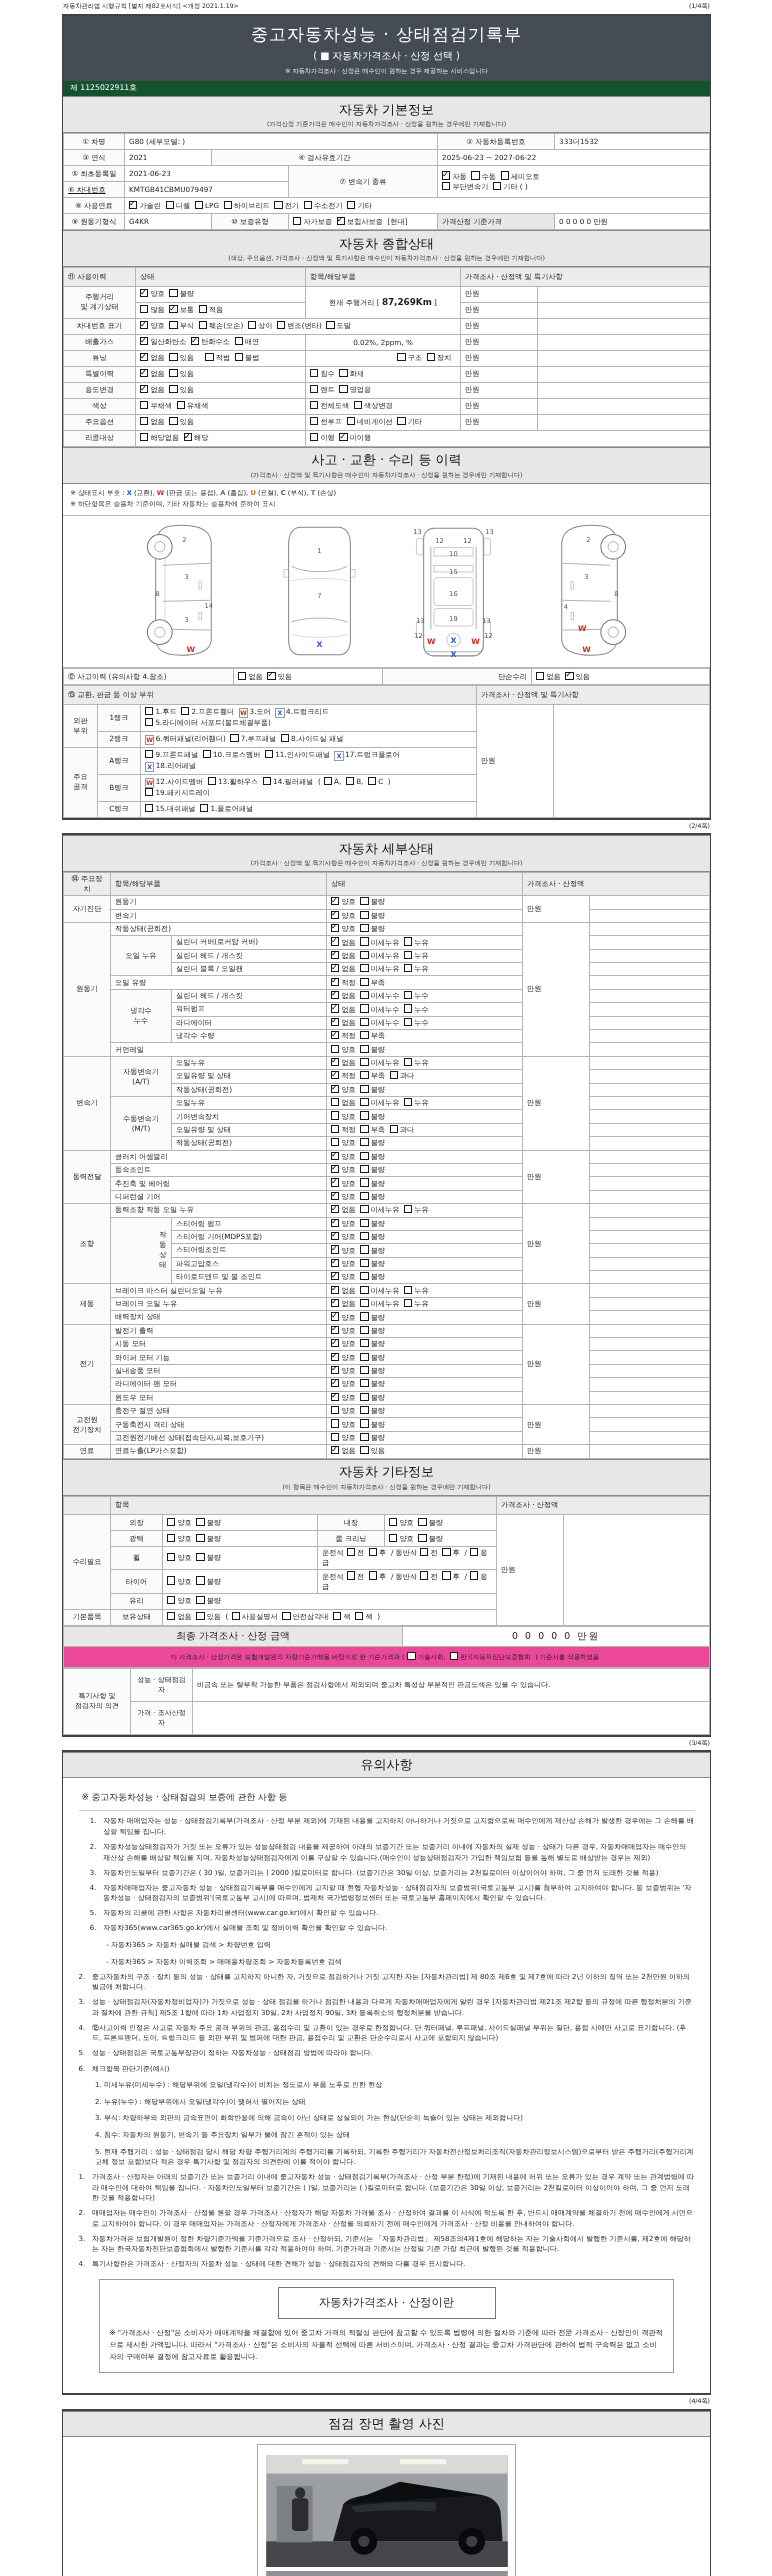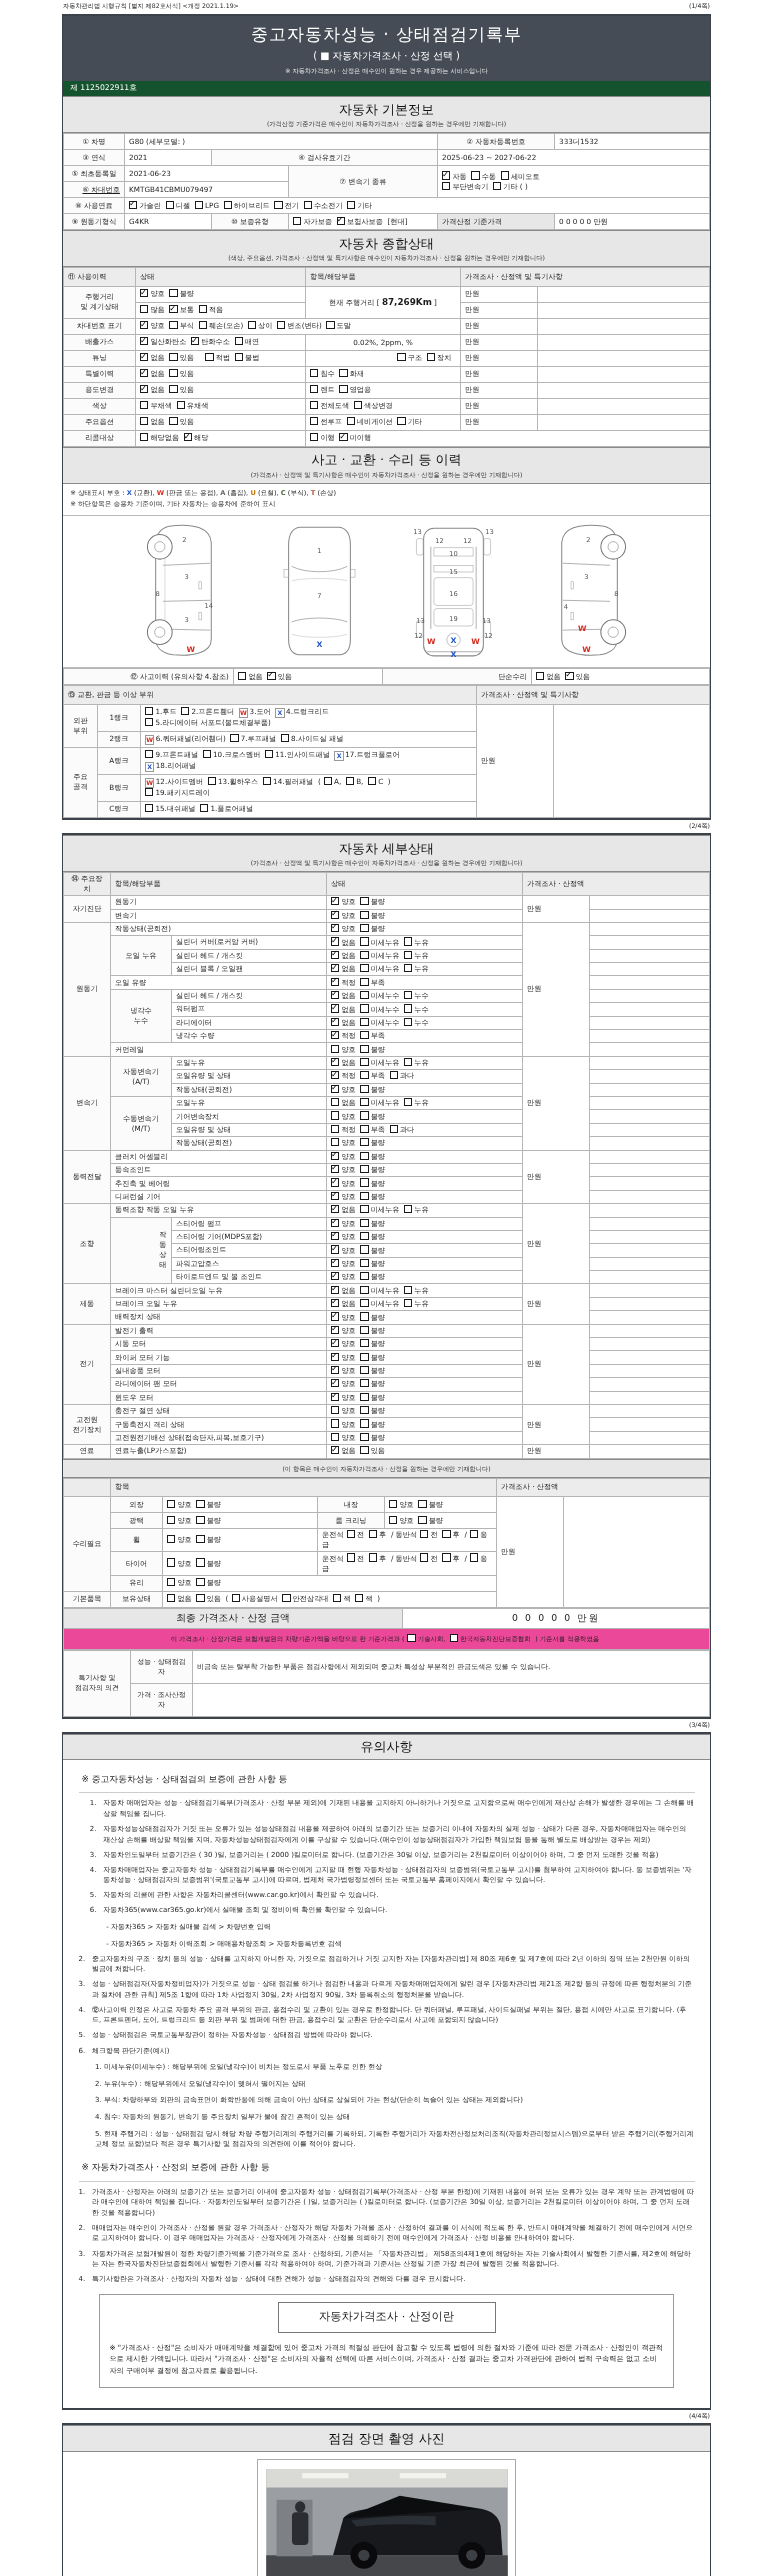--- a/index.html
+++ b/index.html
@@ -100,21 +100,21 @@
         <td class="lab" colspan="2" style="white-space: pre-line; text-align: center;">④ 검사유효기간</td>
         <td colspan="2">2025-06-23 ~ 2027-06-22</td>
       </tr>
       <tr>
         <td class="lab" style="white-space: pre-line; text-align: center;">⑤ 최초등록일</td>
         <td colspan="2">2021-06-23</td>
         <td class="lab" rowspan="2" style="white-space: pre-line; text-align: center;">⑦ 변속기 종류</td>
         <td colspan="2" rowspan="2"><span class="cb on"></span><span class="optlbl">자동</span><span class="cb"></span><span class="optlbl">수동</span><span class="cb"></span><span class="optlbl">세미오토</span><br><span class="cb"></span><span class="optlbl">무단변속기</span><span class="cb"></span><span class="optlbl">기타 (      )</span></td>
       </tr>
       <tr>
-        <td class="lab" style="white-space: pre-line; text-align: right; text-decoration: underline;">⑥ 차대번호</td>
+        <td class="lab" style="white-space: pre-line; text-align: left; text-decoration: underline;">⑥ 차대번호</td>
         <td colspan="2">KMTGB41CBMU079497</td>
       </tr>
       <tr>
         <td class="lab" style="white-space: pre-line; text-align: center;">⑧ 사용연료</td>
         <td colspan="5"><span class="cb on"></span><span class="optlbl">가솔린</span><span class="cb"></span><span class="optlbl">디젤</span><span class="cb"></span><span class="optlbl">LPG</span><span class="cb"></span><span class="optlbl">하이브리드</span><span class="cb"></span><span class="optlbl">전기</span><span class="cb"></span><span class="optlbl">수소전기</span><span class="cb"></span><span class="optlbl">기타</span></td>
       </tr>
       <tr>
         <td class="lab" style="white-space: pre-line; text-align: center;">⑨ 원동기형식</td>
         <td>G4KR</td>
         <td class="lab" style="white-space: pre-line; text-align: center;">⑩ 보증유형</td>
@@ -311,21 +311,21 @@
 
     <table>
       <colgroup>
           <col style="width:170px">
           <col style="width:149px">
           <col style="width:149px">
           <col>
         </colgroup>
       <tbody>
           <tr>
-        <td class="lab" style="white-space: pre-line; text-align: right; margin-left: 27px;">⑫ 사고이력 (유의사항 4.참조)</td>
+        <td class="lab" style="white-space: pre-line; text-align: left; margin-left: 27px;">⑫ 사고이력 (유의사항 4.참조)</td>
         <td><span class="cb"></span><span class="optlbl">없음</span><span class="cb on"></span><span class="optlbl">있음</span></td>
         <td class="lab" style="white-space: pre-line; text-align: right;">단순수리</td>
         <td><span class="cb"></span><span class="optlbl">없음</span><span class="cb on"></span><span class="optlbl">있음</span></td>
       </tr>
     </tbody>
       </table>
     <table>
       <colgroup>
           <col style="width:34px">
           <col style="width:43px">
@@ -626,20 +626,21 @@
             <td class="lab" rowspan="1" style="text-align: center; white-space: pre-line;">연료</td>
             <td colspan="2">연료누출(LP가스포함)</td>
             <td><span class="cb on"></span><span class="optlbl">없음</span><span class="cb"></span><span class="optlbl">있음</span></td>
             <td class="manwon" rowspan="1">만원</td>
             <td class="notecol"></td>
           </tr>
         </tbody>
     </table>
 
     <div class="sec-h">
+      <div class="t">자동차 기타정보</div>
       <div class="s">(이 항목은 매수인이 자동차가격조사 · 산정을 원하는 경우에만 기재합니다)</div>
     </div>
 
     <table>
       <colgroup>
           <col style="width:47px">
           <col style="width:52px">
           <col style="width:155px">
           <col style="width:67px">
           <col style="width:112px">
@@ -799,21 +800,20 @@
           </div>
           <div class="ci">
             <span class="num"></span>
             <span class="txt subline">4.  침수: 자동차의 원동기, 변속기 등 주요장치 일부가 물에 잠긴 흔적이 있는 상태</span>
           </div>
           <div class="ci">
             <span class="num"></span>
             <span class="txt subline">5.  현재 주행거리 : 성능 · 상태점검 당시 해당 차량 주행거리계의 주행거리를 기록하되, 기록한 주행거리가 자동차전산정보처리조직(자동차관리정보시스템)으로부터 받은 주행거리(주행거리계 교체 정보 포함)보다 적은 경우 특기사항 및 점검자의 의견란에 이를 적어야 합니다.</span>
           </div>
         </div>
-      <div class="cau-block-title">※ 자동차가격조사 · 산정의 보증에 관한 사항 등</div>
       <div id="cau-listC">
           <div class="ci">
             <span class="num">1.</span>
             <span class="txt">가격조사 · 산정자는 아래의 보증기간 또는 보증거리 이내에 중고자동차 성능 · 상태점검기록부(가격조사 · 산정 부분 한정)에 기재된 내용에 허위 또는 오류가 있는 경우 계약 또는 관계법령에 따라 매수인에 대하여 책임을 집니다.  · 자동차인도일부터 보증기간은 (      )일, 보증거리는 (      )킬로미터로 합니다. (보증기간은 30일 이상, 보증거리는 2천킬로미터 이상이어야 하며, 그 중 먼저 도래한 것을 적용합니다)</span>
           </div>
           <div class="ci">
             <span class="num">2.</span>
             <span class="txt">매매업자는 매수인이 가격조사 · 산정을 원할 경우 가격조사 · 산정자가 해당 자동차 가격을 조사 · 산정하여 결과를 이 서식에 적도록 한 후, 반드시 매매계약을 체결하기 전에 매수인에게 서면으로 고지하여야 합니다. 이 경우 매매업자는 가격조사 · 산정자에게 가격조사 · 산정을 의뢰하기 전에 매수인에게 가격조사 · 산정 비용을 안내하여야 합니다.</span>
           </div>
           <div class="ci">

